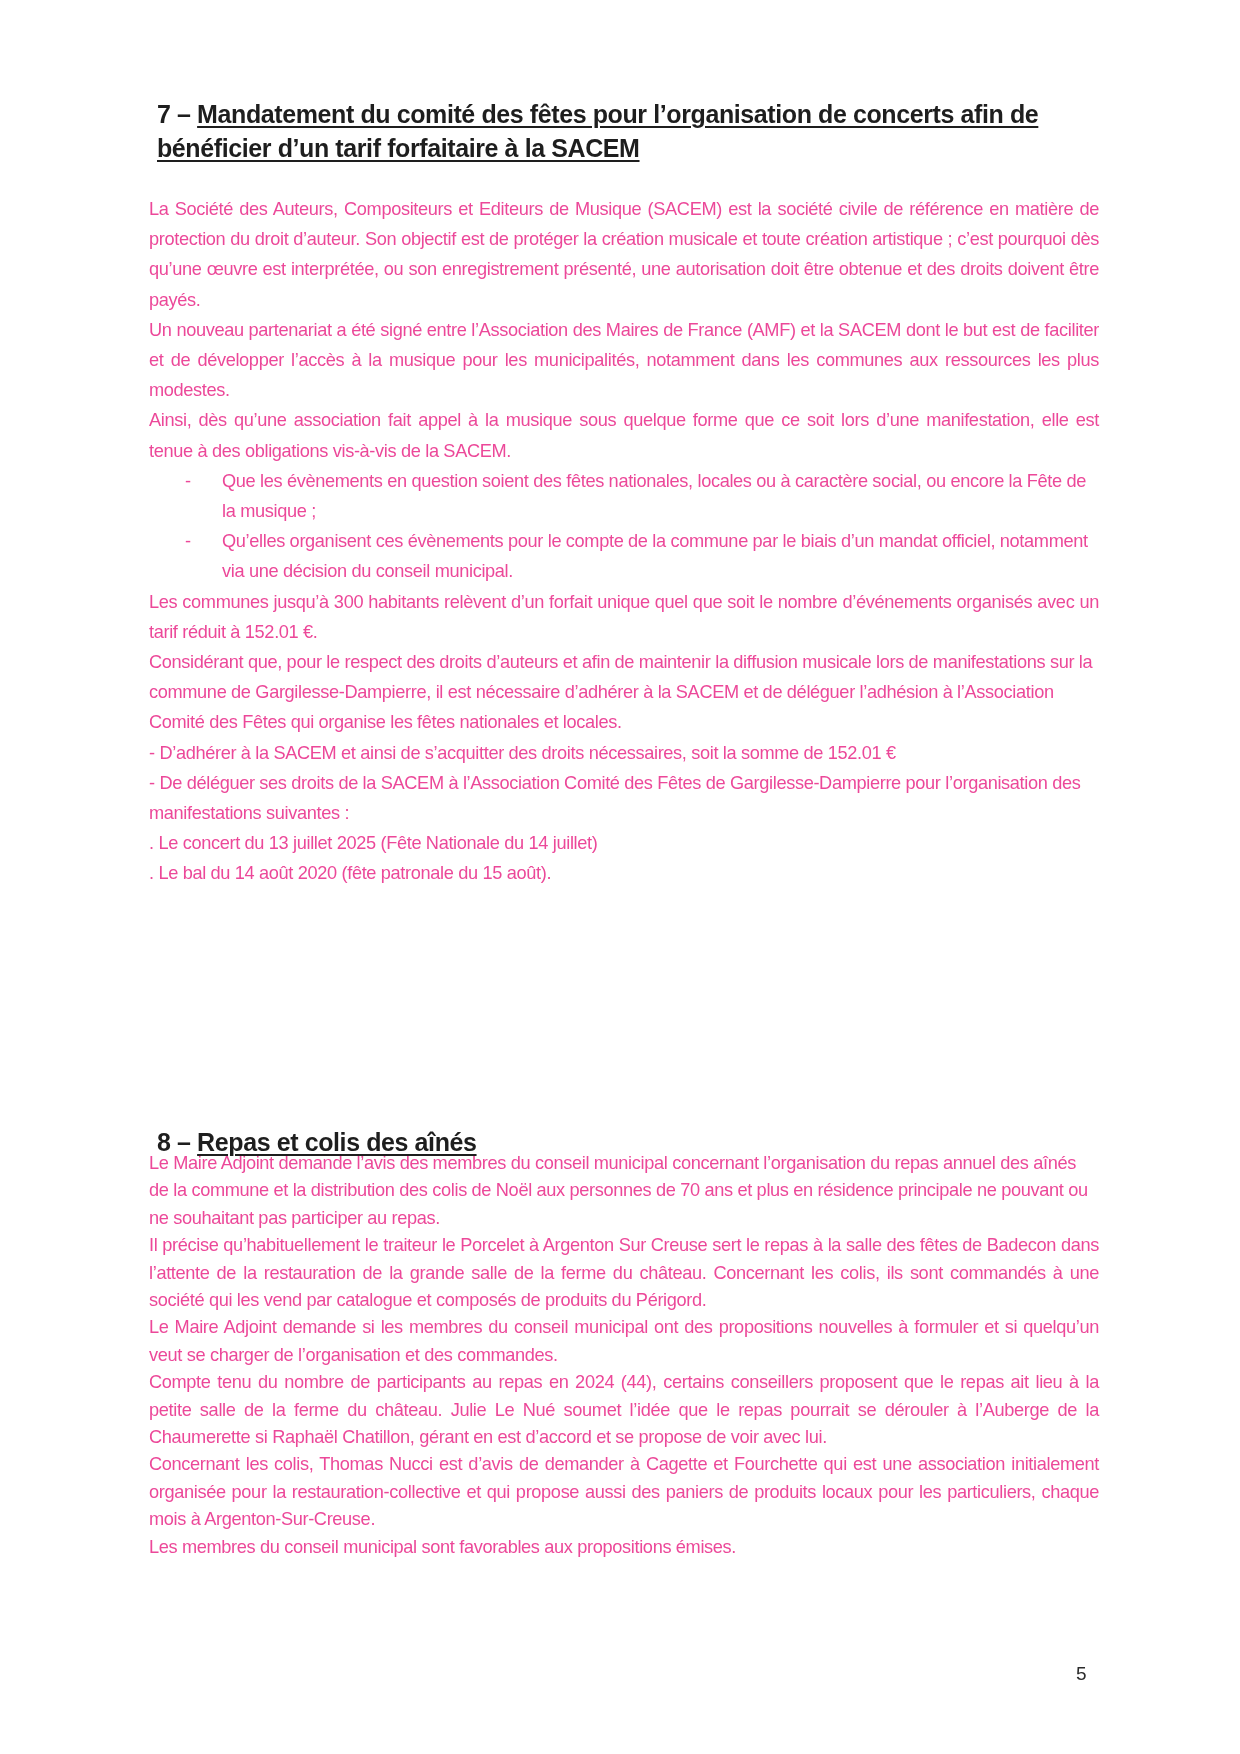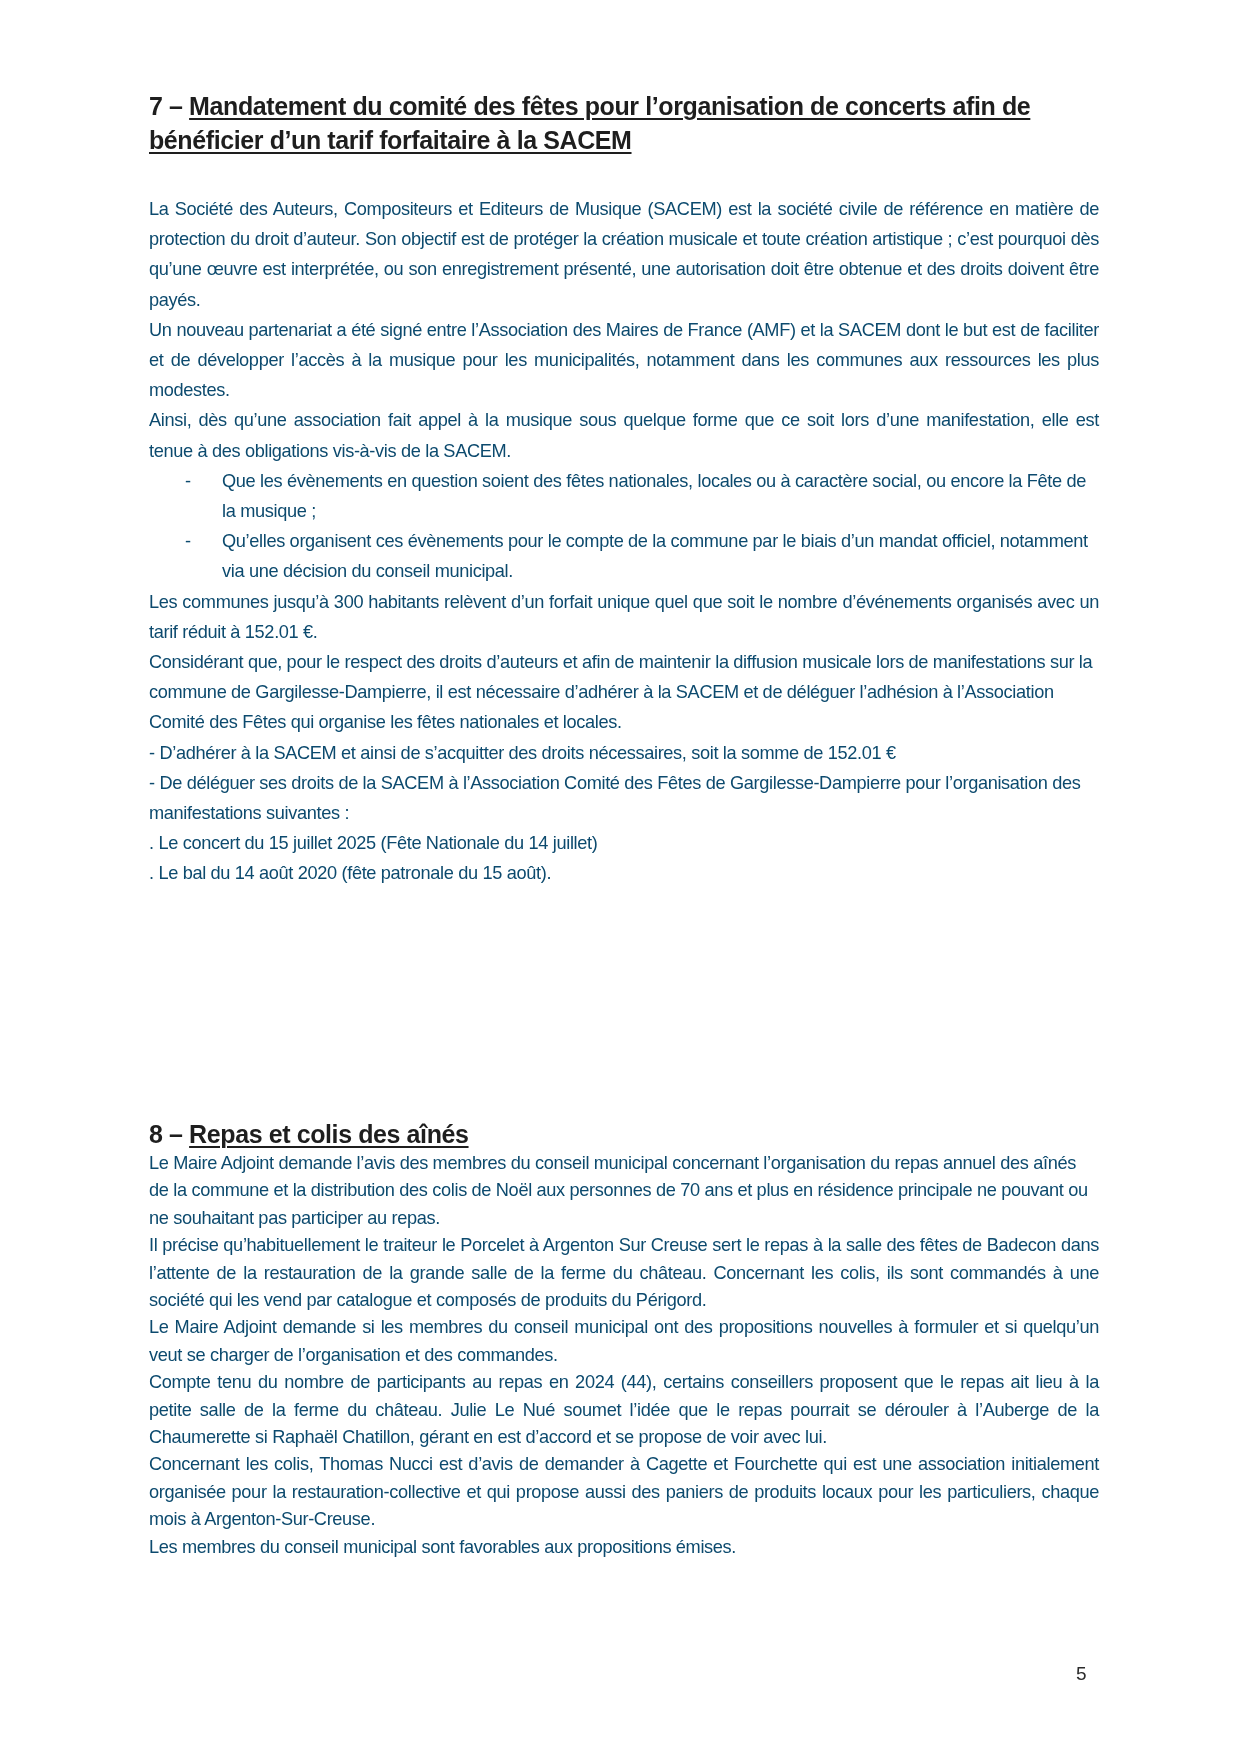--- a/index.html
+++ b/index.html
@@ -20,30 +20,30 @@
       left: 149px;
       top: 0;
       width: 950px;
     }
     .heading {
       font-weight: bold;
       font-size: 25px;
       line-height: 34px;
       color: #1e1e1e;
       letter-spacing: -0.4px;
-      margin: 0;
+      margin: 8px;
     }
     .heading .num { text-decoration: none; }
     .heading .title { text-decoration: underline; text-decoration-thickness: 2px; text-underline-offset: 3px; }
     #h7 { position: absolute; top: 89px; left: 0; width: 960px; }
     #h8 { position: absolute; top: 1117px; left: 0; }
     .para {
       font-size: 18.2px;
       letter-spacing: -0.35px;
-      color: #0c4a6e;
+      color: #ec4899;
       margin: 0;
     }
     .justify { text-align: justify; text-align-last: left; }
     #s7-body { position: absolute; top: 194px; left: 0; width: 950px; line-height: 30.2px; }
     #s8-body { position: absolute; top: 1150px; left: 0; width: 950px; line-height: 27.4px; }
     .bullets { margin: 0; padding: 0; list-style: none; }
     .bullets li { position: relative; padding-left: 73px; }
     .bullets li .dash { position: absolute; left: 36px; top: 0; }
     .page-number {
       position: absolute;
@@ -75,21 +75,21 @@
       </li>
       <li>
         <span class="dash">-</span>
         <span>Qu’elles organisent ces évènements pour le compte de la commune par le biais d’un mandat officiel, notamment via une décision du conseil municipal.</span>
       </li>
     </ul>
     <p class="para justify">Les communes jusqu’à 300 habitants relèvent d’un forfait unique quel que soit le nombre d’événements organisés avec un tarif réduit à 152.01 €.</p>
     <p class="para">Considérant que, pour le respect des droits d’auteurs et afin de maintenir la diffusion musicale lors de manifestations sur la commune de Gargilesse-Dampierre, il est nécessaire d’adhérer à la SACEM et de déléguer l’adhésion à l’Association Comité des Fêtes qui organise les fêtes nationales et locales.</p>
     <p class="para">- D’adhérer à la SACEM et ainsi de s’acquitter des droits nécessaires, soit la somme de 152.01 €</p>
     <p class="para">- De déléguer ses droits de la SACEM à l’Association Comité des Fêtes de Gargilesse-Dampierre pour l’organisation des manifestations suivantes :</p>
-    <p class="para">. Le concert du 15 juillet 2025 (Fête Nationale du 14 juillet)</p>
+    <p class="para">. Le concert du 13 juillet 2025 (Fête Nationale du 14 juillet)</p>
     <p class="para">. Le bal du 14 août 2020 (fête patronale du 15 août).</p>
   </div>
 
   <h2 id="h8" class="heading">
     <span class="num">8 –</span>
     <span class="title">Repas et colis des aînés</span>
   </h2>
 
   <div id="s8-body">
     <p class="para">Le Maire Adjoint demande l’avis des membres du conseil municipal concernant l’organisation du repas annuel des aînés de la commune et la distribution des colis de Noël aux personnes de 70 ans et plus en résidence principale ne pouvant ou ne souhaitant pas participer au repas.</p>

